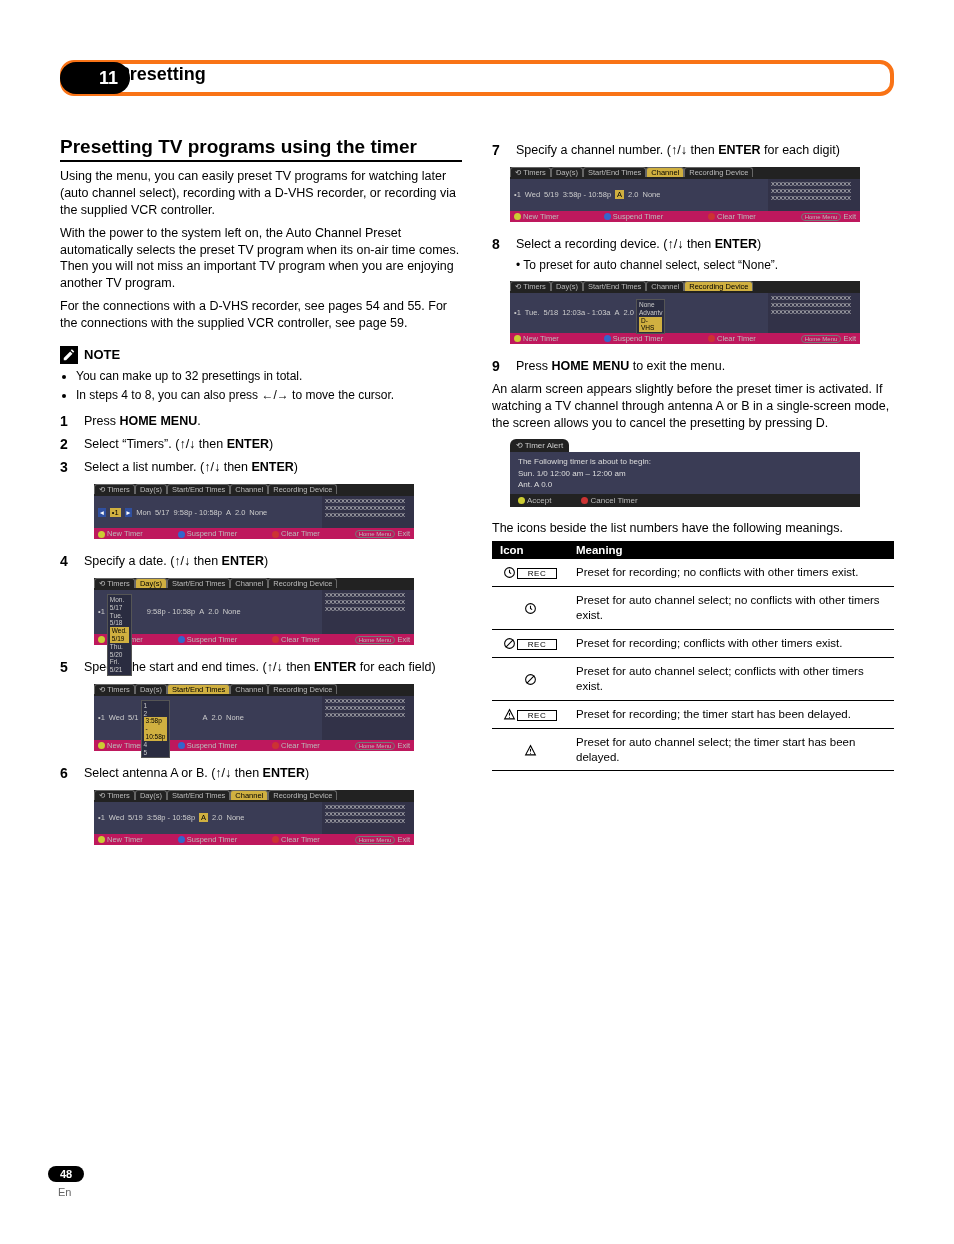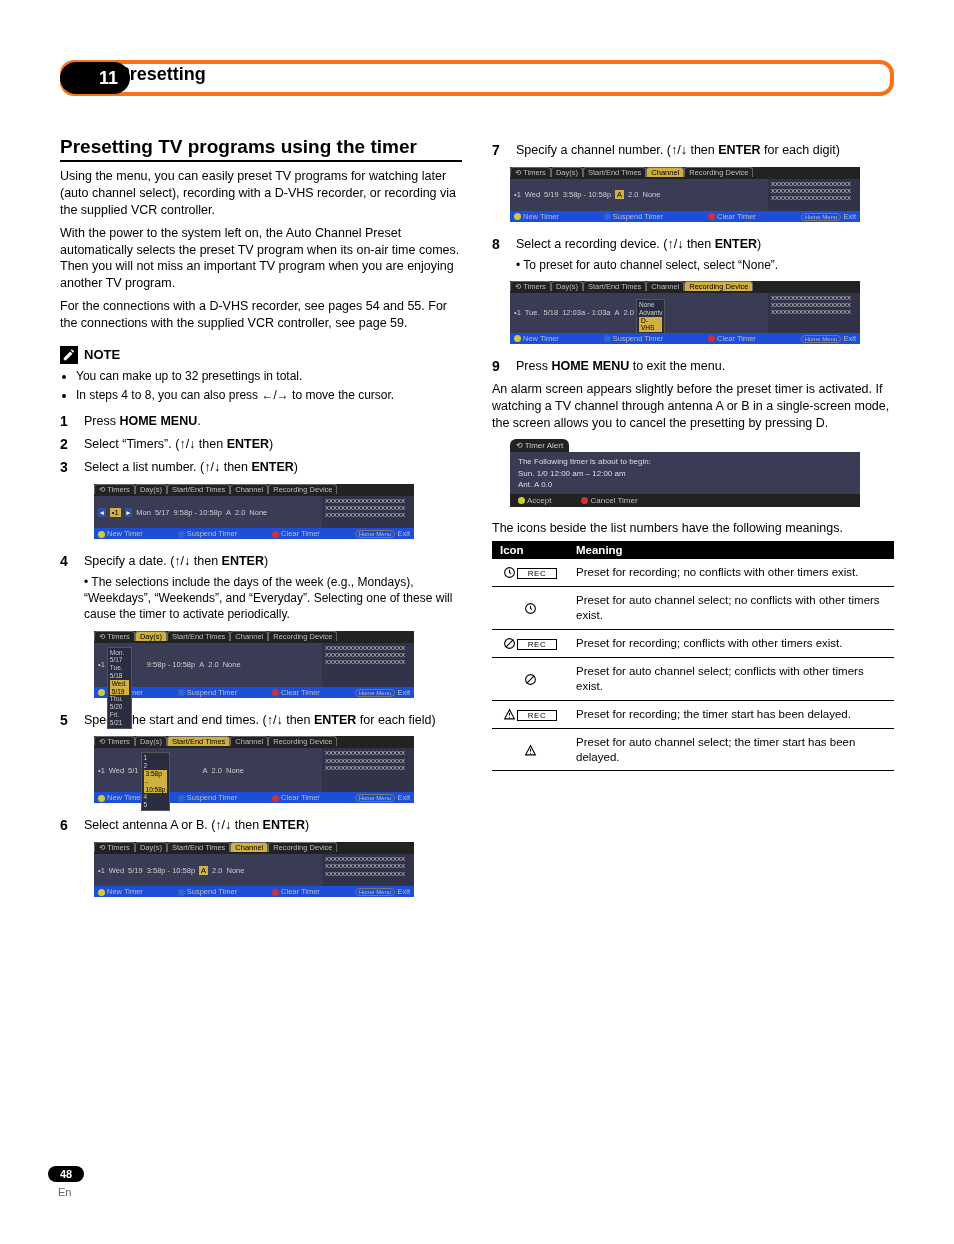--- a/index.html
+++ b/index.html
@@ -154,21 +154,21 @@
     width: 86px;
     background: #323248;
     font-size: 6px;
     line-height: 1.2;
     padding: 2px 3px;
     word-break: break-all;
   }
   .hl-yellow { background: #d0b040; color: #000; padding: 0 2px; }
   .hl-blue { background: #3050a0; color: #fff; padding: 0 2px; }
   .osd .foot {
-    background: #1d4ed8;
+    background: #be185d;
     color: #bbb;
     display: flex;
     height: 11px;
     align-items: center;
     justify-content: space-between;
     padding: 0 4px;
     gap: 6px;
   }
   .osd .foot span { white-space: nowrap; }
   .abtn { display: inline-block; width: 7px; height: 7px; border-radius: 50%; margin-right: 2px; vertical-align: middle; }
@@ -337,21 +337,20 @@
           <span><i class="abtn yB"></i><span>Suspend Timer</span></span>
           <span><i class="abtn yC"></i><span>Clear Timer</span></span>
           <span><span class="hmk">Home Menu</span> <span>Exit</span></span>
         </div>
       </div>
 
       <div class="step">
         <div class="step-num">4</div>
         <div class="step-body"><span>Specify a date. (</span><b>↑</b>/<b>↓</b> then <b>ENTER</b><span>)</span></div>
       </div>
-      <div class="step-sub">• <span>The selections include the days of the week (e.g., Mondays), “Weekdays”, “Weekends”, and “Everyday”. Selecting one of these will cause the timer to activate periodically.</span></div>
 
       <div class="osd">
         <div class="bar">
           <span class="cell tab">⟲ <span>Timers</span></span>
           <span class="cell tab hl-yellow">Day(s)</span>
           <span class="cell tab">Start/End Times</span>
           <span class="cell tab">Channel</span>
           <span class="cell tab">Recording Device</span>
         </div>
         <div class="body" style="height:44px;">

